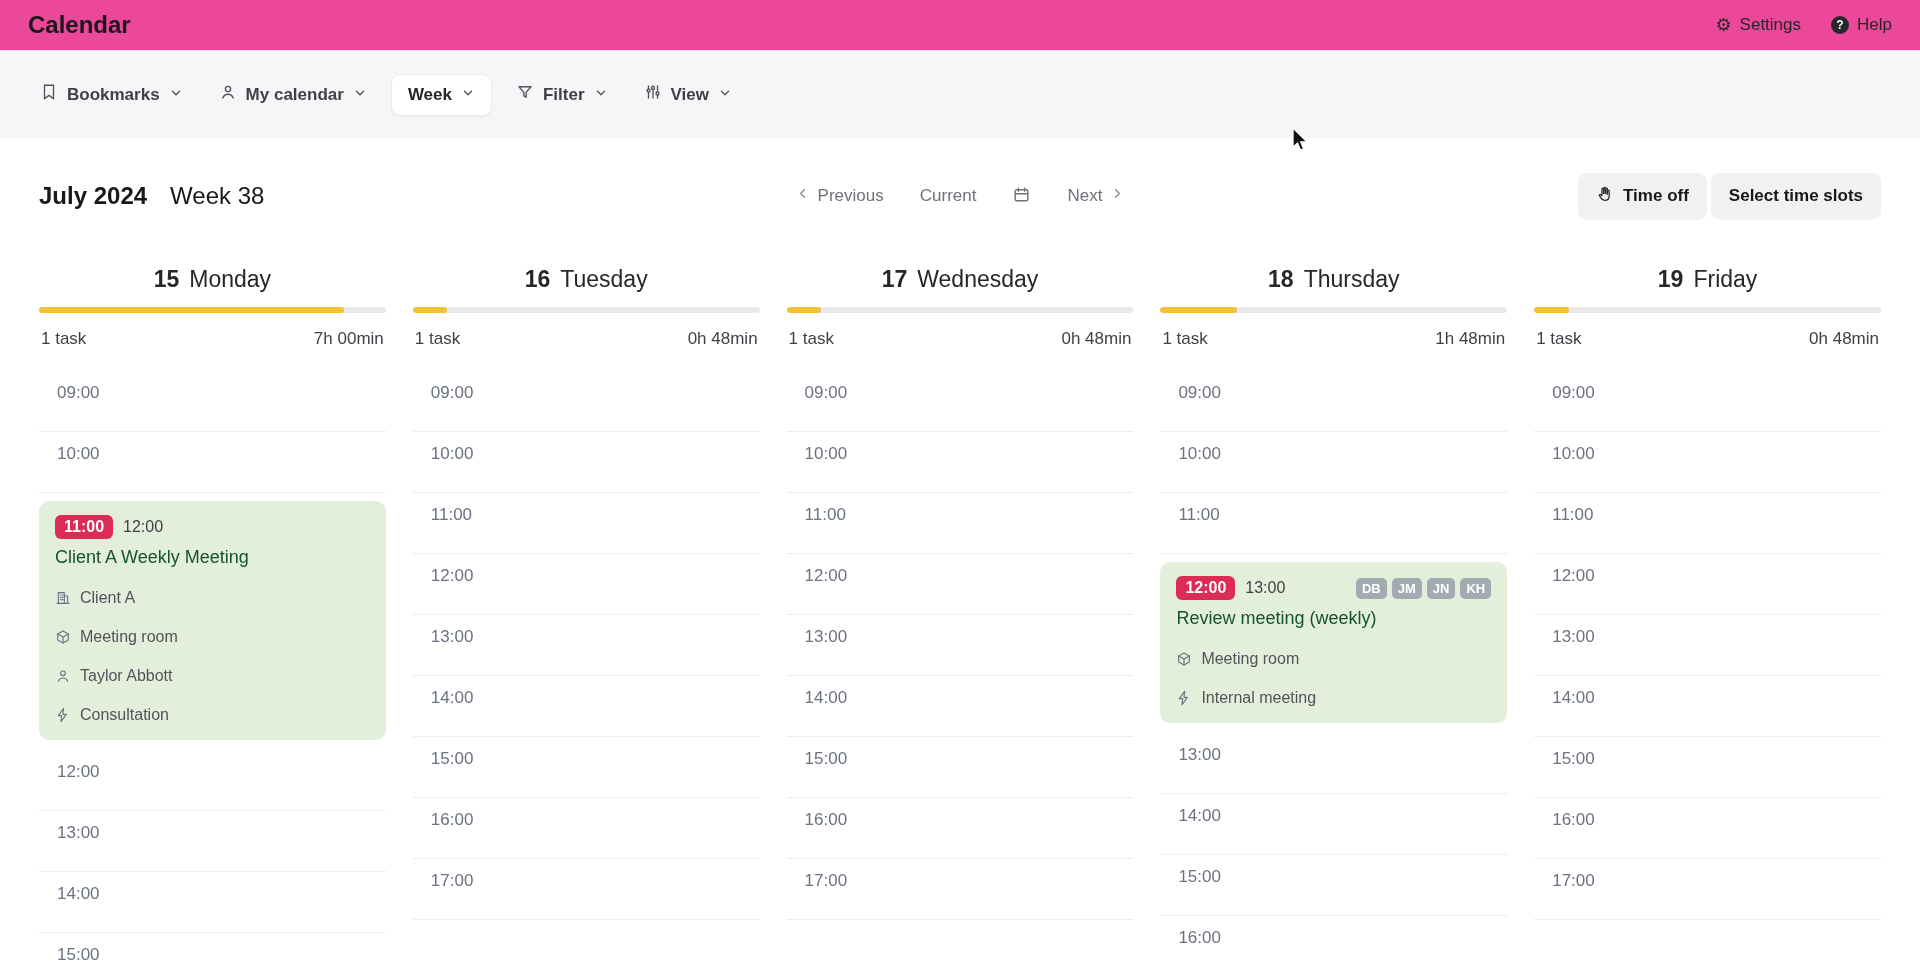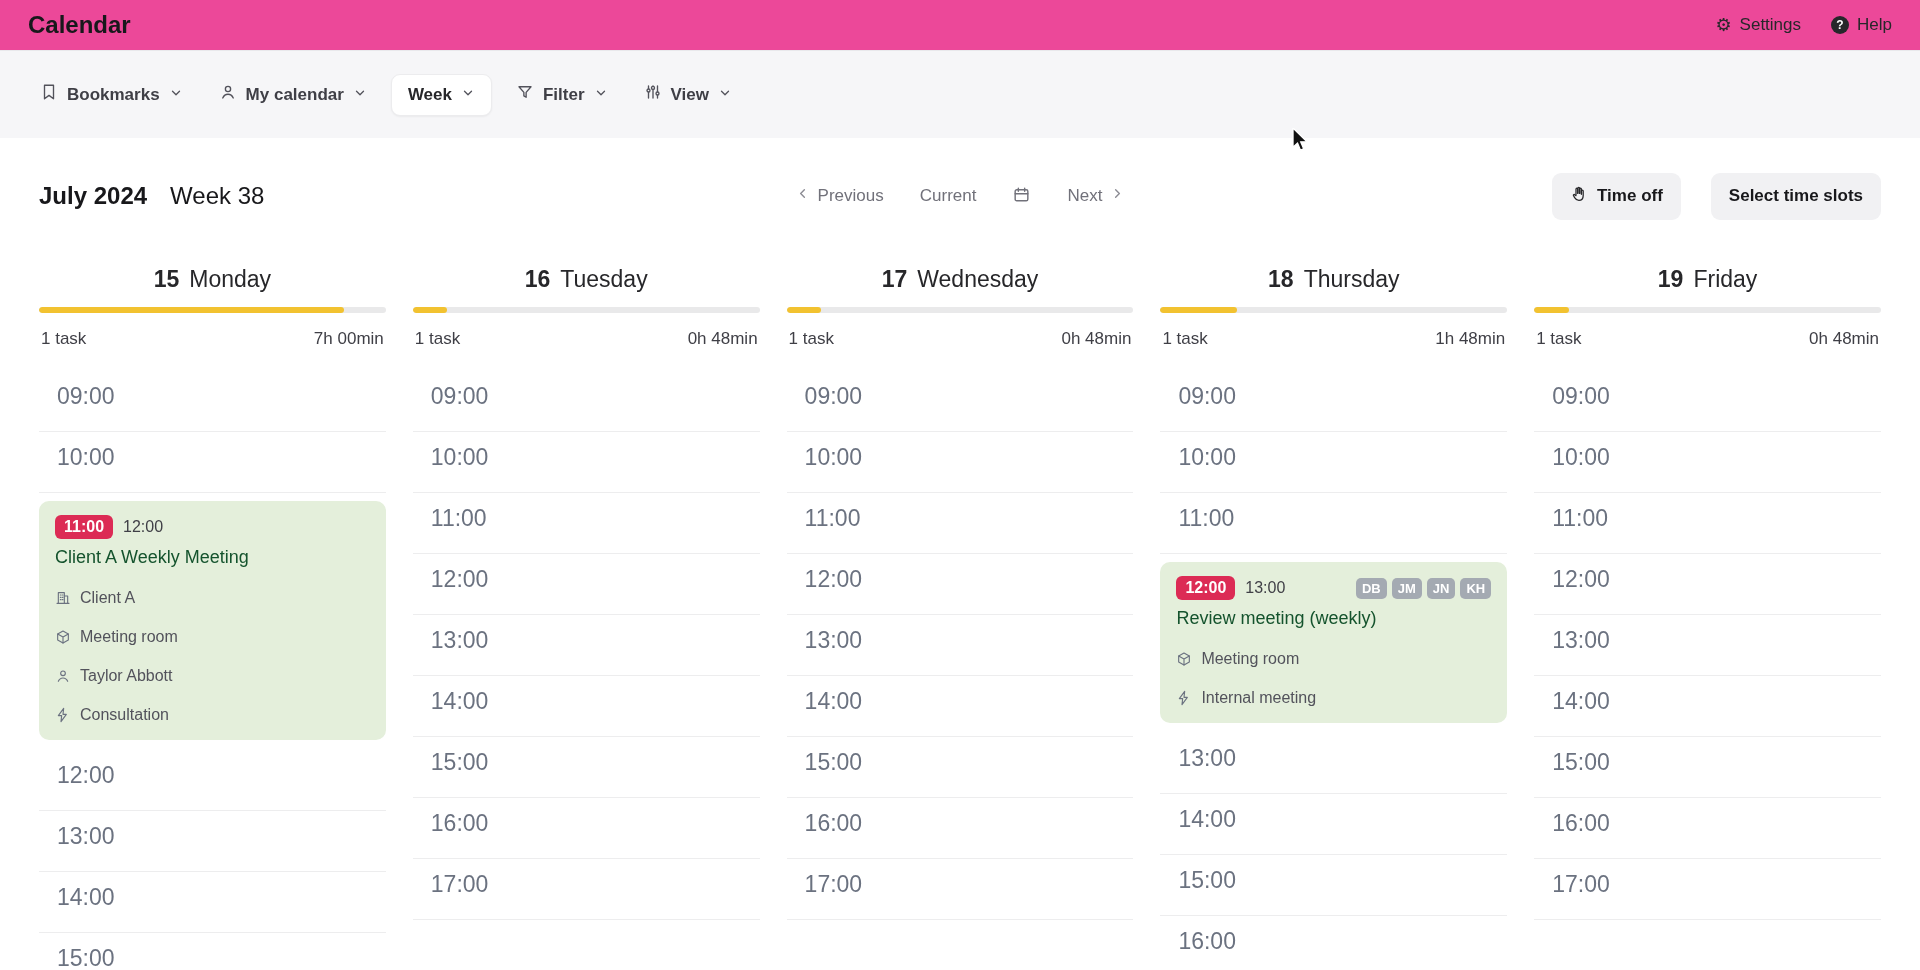--- a/index.html
+++ b/index.html
@@ -33,38 +33,38 @@
   main{background:#fff;padding:0 39px}
   .title-row{display:flex;align-items:center;margin:34px 0 40px;height:48px}
   .title-left{flex:1;display:flex;align-items:baseline;gap:23px}
   .month{font-size:24px;font-weight:700}
   .week-label{font-size:24px;font-weight:400}
   .title-center{display:flex;align-items:center;gap:36px}
   .nav-link{display:flex;align-items:center;gap:8px;background:none;border:none;
     font-family:inherit;font-size:17px;color:#71717a;cursor:pointer}
   .nav-link svg{color:#8b8b93}
   .icon-btn{background:none;border:none;cursor:pointer;color:#71717a;display:flex;align-items:center}
-  .title-right{flex:1;display:flex;justify-content:flex-end;gap:30px}
+  .title-right{flex:1;display:flex;justify-content:flex-end;gap:4px}
   .action-btn{display:flex;align-items:center;gap:9px;background:#f1f1f3;border:none;
     border-radius:9px;padding:12px 18px;font-family:inherit;font-size:17px;font-weight:600;
     color:#18181b;cursor:pointer}
   .action-btn svg{color:#27272a}
 
   
   .grid{display:grid;grid-template-columns:repeat(5,1fr);gap:27px}
   .day-header{display:flex;justify-content:center;align-items:baseline;gap:10px;
     padding:6px 0 14px;font-size:23px;color:#27272a;cursor:pointer}
   .day-num{font-weight:600}
   .day-name{font-weight:400}
   .progress{height:6px;border-radius:3px;background:#e9e9ea;overflow:hidden}
   .progress i{display:block;height:100%;border-radius:3px;background:var(--yellow,#f2c230)}
   .task-row{display:flex;justify-content:space-between;font-size:17px;color:#3f3f46;
     padding:16px 2px 22px}
   .slot{height:61px;padding:12px 2px 0 18px;border-bottom:1px solid #ededee;cursor:pointer}
-  .slot-label{font-size:23px;color:#6b7280}
+  .slot-label{font-size:17px;color:#6b7280}
 
   
   .event{background:var(--event-bg,#e4efdb);border-radius:10px;padding:14px 16px 16px;
     margin:8px 0 10px;cursor:pointer}
   .event-head{display:flex;align-items:center;gap:10px}
   .badge{background:var(--badge-red,#dc2b55);color:#fff;font-weight:700;font-size:16px;
     padding:3px 9px;border-radius:6px}
   .end-time{font-size:16px;color:#3f3f46}
   .avatars{margin-left:auto;display:flex;gap:5px}
   .avatar{background:#a4aab2;color:#fff;font-size:13px;font-weight:700;

